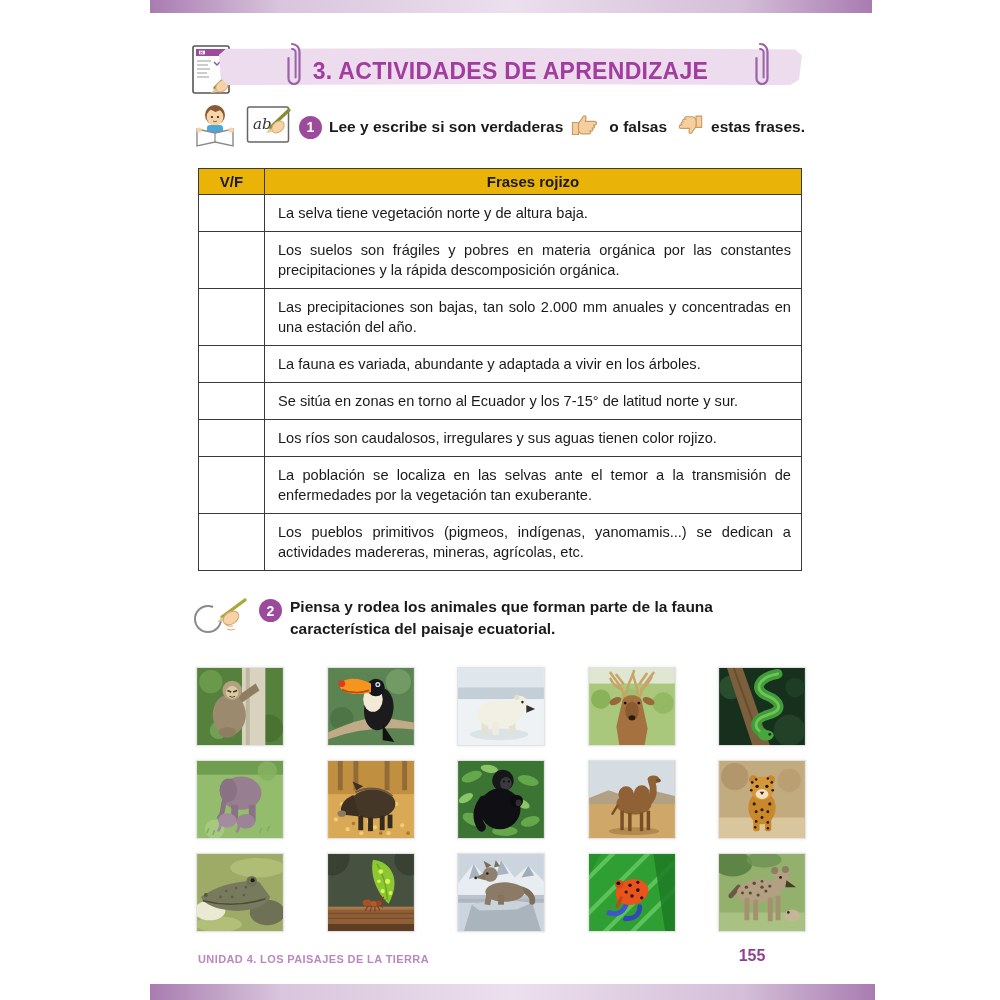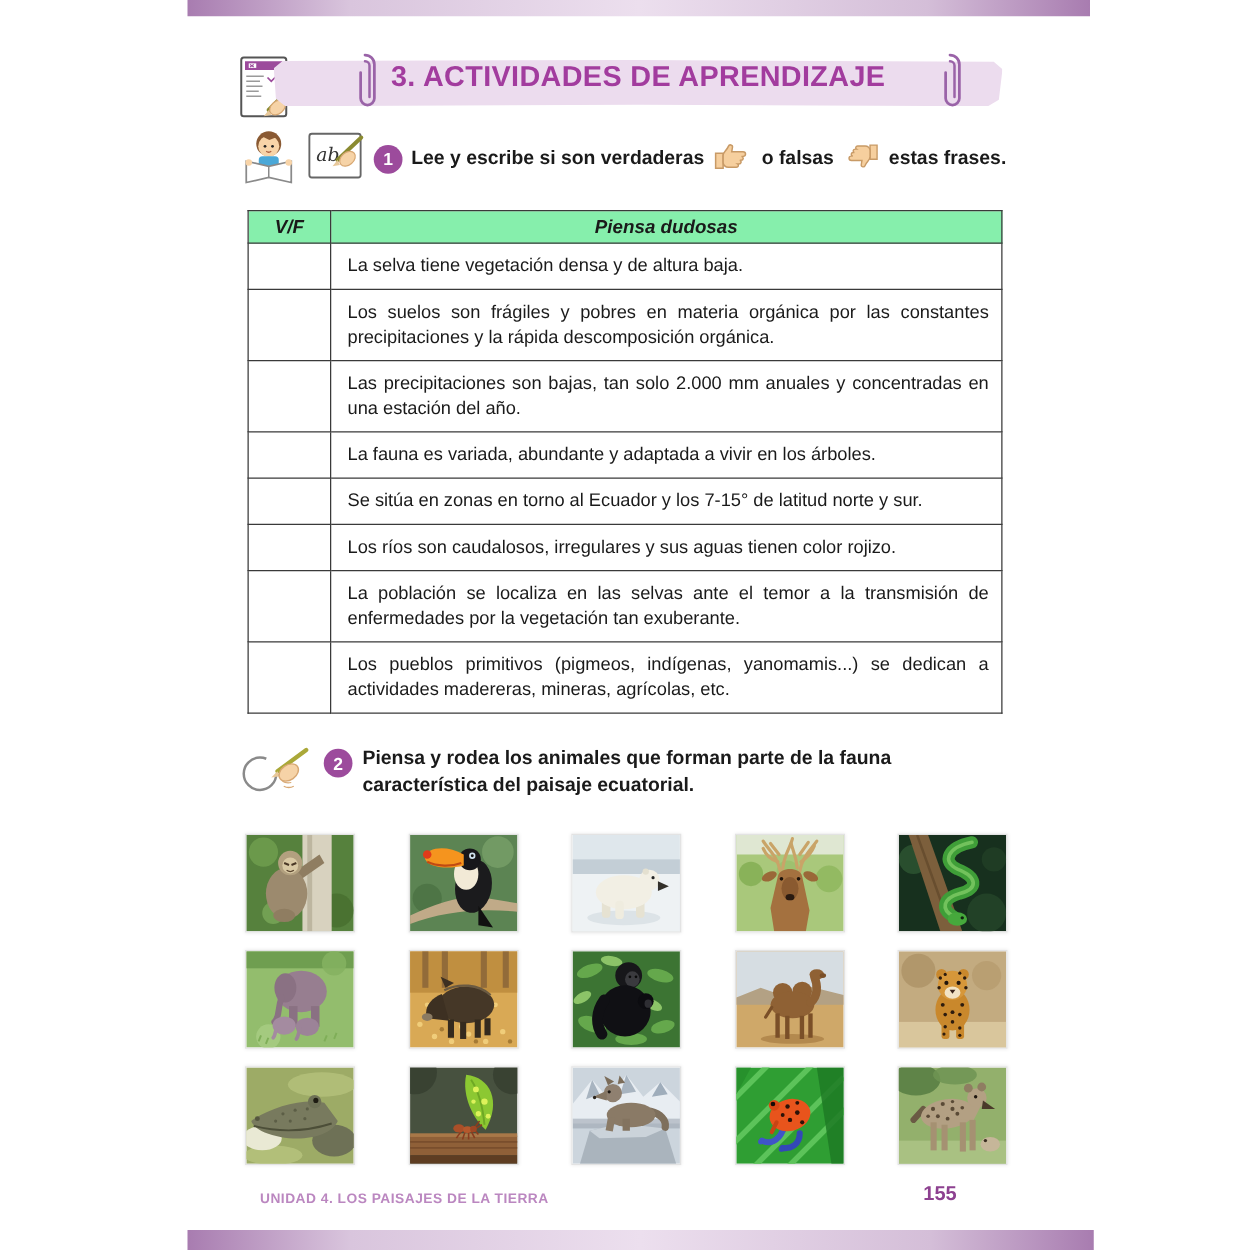--- a/index.html
+++ b/index.html
@@ -4,44 +4,44 @@
 <style>
   html,body{margin:0;padding:0;background:#fff;}
   .page{position:relative;width:1000px;height:1000px;margin:0 auto;background:#fff;
         font-family:"Liberation Sans",sans-serif;color:#1a1a1a;overflow:hidden;}
   .abs{position:absolute;}
   .topbar{left:150px;top:0;width:722px;height:13px;
           background:linear-gradient(90deg,#a87cb0,#d9c5dd 18%,#ecdfee 50%,#d4bed8 82%,#a87cb0);}
   .bottombar{left:150px;top:984px;width:725px;height:16px;
           background:linear-gradient(90deg,#a87cb0,#d9c5dd 18%,#ecdfee 50%,#d4bed8 82%,#a87cb0);}
   .banner{left:219px;top:48px;width:583px;height:37px;background:#ecdcee;
-          display:flex;align-items:flex-start;justify-content:center;
+          display:flex;align-items:flex-end;justify-content:center;
           clip-path:polygon(0 18%,1.2% 2%,50% 0,98.8% 4%,100% 20%,99.5% 86%,98% 100%,50% 97%,1.6% 100%,.3% 84%);}
   .banner-title{color:#a23c9e;font-weight:bold;font-size:23px;letter-spacing:.3px;}
   .clip{z-index:3;}
   .ex-row{display:flex;align-items:center;gap:7px;}
   .ex1{left:193px;top:103px;height:48px;justify-content:space-between;}
   .num-circle{flex:none;width:23px;height:23px;border-radius:50%;background:#9c4b9c;color:#fff;
               font-weight:bold;font-size:14px;display:flex;align-items:center;justify-content:center;}
   .ex-text{font-weight:bold;font-size:15.5px;white-space:nowrap;}
   .vf-table{left:198px;top:168px;width:604px;border-collapse:collapse;table-layout:fixed;}
   .vf-table th,.vf-table td{border:1.7px solid #3a3a3a;}
-  .vf-table th{background:#86efac;font-size:15px;font-weight:bold;padding:4px 2px;font-style:italic;}
+  .vf-table th{background:#eab308;font-size:15px;font-weight:bold;padding:4px 2px;}
   .col-vf{width:66px;}
   td.vf-cell{background:#fff;}
   td.phrase{font-size:14.6px;line-height:20px;text-align:justify;padding:8px 10px 8px 13px;}
   .ex2{left:193px;top:596px;display:flex;align-items:flex-start;gap:8px;width:618px;}
   .ex2 .num-circle{margin-top:3px;}
   .ex2-text{font-weight:bold;font-size:15.5px;line-height:22px;width:520px;}
   .grid{left:196px;top:667px;display:grid;grid-template-columns:repeat(5,88px);
         column-gap:42.5px;row-gap:14px;}
   .ph{width:88px;height:79px;background:#fff;border:1px solid #e3e3e3;
       box-shadow:0 0 3px rgba(0,0,0,.10);box-sizing:border-box;overflow:hidden;}
   .ph svg{display:block;width:100%;height:100%;}
-  .footer-unit{left:208px;top:953px;font-size:11px;font-weight:bold;color:#bb87c0;letter-spacing:.4px;}
+  .footer-unit{left:198px;top:953px;font-size:11px;font-weight:bold;color:#bb87c0;letter-spacing:.4px;}
   .page-num{left:702px;top:947px;width:100px;text-align:center;font-size:16px;font-weight:bold;color:#8d4190;}
   svg{overflow:visible;}
 </style>
 </head>
 <body>
 
 <div class="page">
 
   <div class="abs topbar"></div>
 
@@ -120,27 +120,27 @@
   </div>
 
   <table class="abs vf-table">
     <colgroup>
         <col class="col-vf">
         <col>
       </colgroup>
     <thead>
       <tr>
         <th>V/F</th>
-        <th>Piensa dudosas</th>
+        <th>Frases rojizo</th>
       </tr>
     </thead>
     <tbody>
       <tr>
         <td class="vf-cell"></td>
-        <td class="phrase">La selva tiene vegetación densa y de altura baja.</td>
+        <td class="phrase">La selva tiene vegetación norte y de altura baja.</td>
       </tr>
       <tr>
         <td class="vf-cell"></td>
         <td class="phrase">Los suelos son frágiles y pobres en materia orgánica por las constantes precipitaciones y la rápida descomposición orgánica.</td>
       </tr>
       <tr>
         <td class="vf-cell"></td>
         <td class="phrase">Las precipitaciones son bajas, tan solo 2.000 mm anuales y concentradas en una estación del año.</td>
       </tr>
       <tr>

